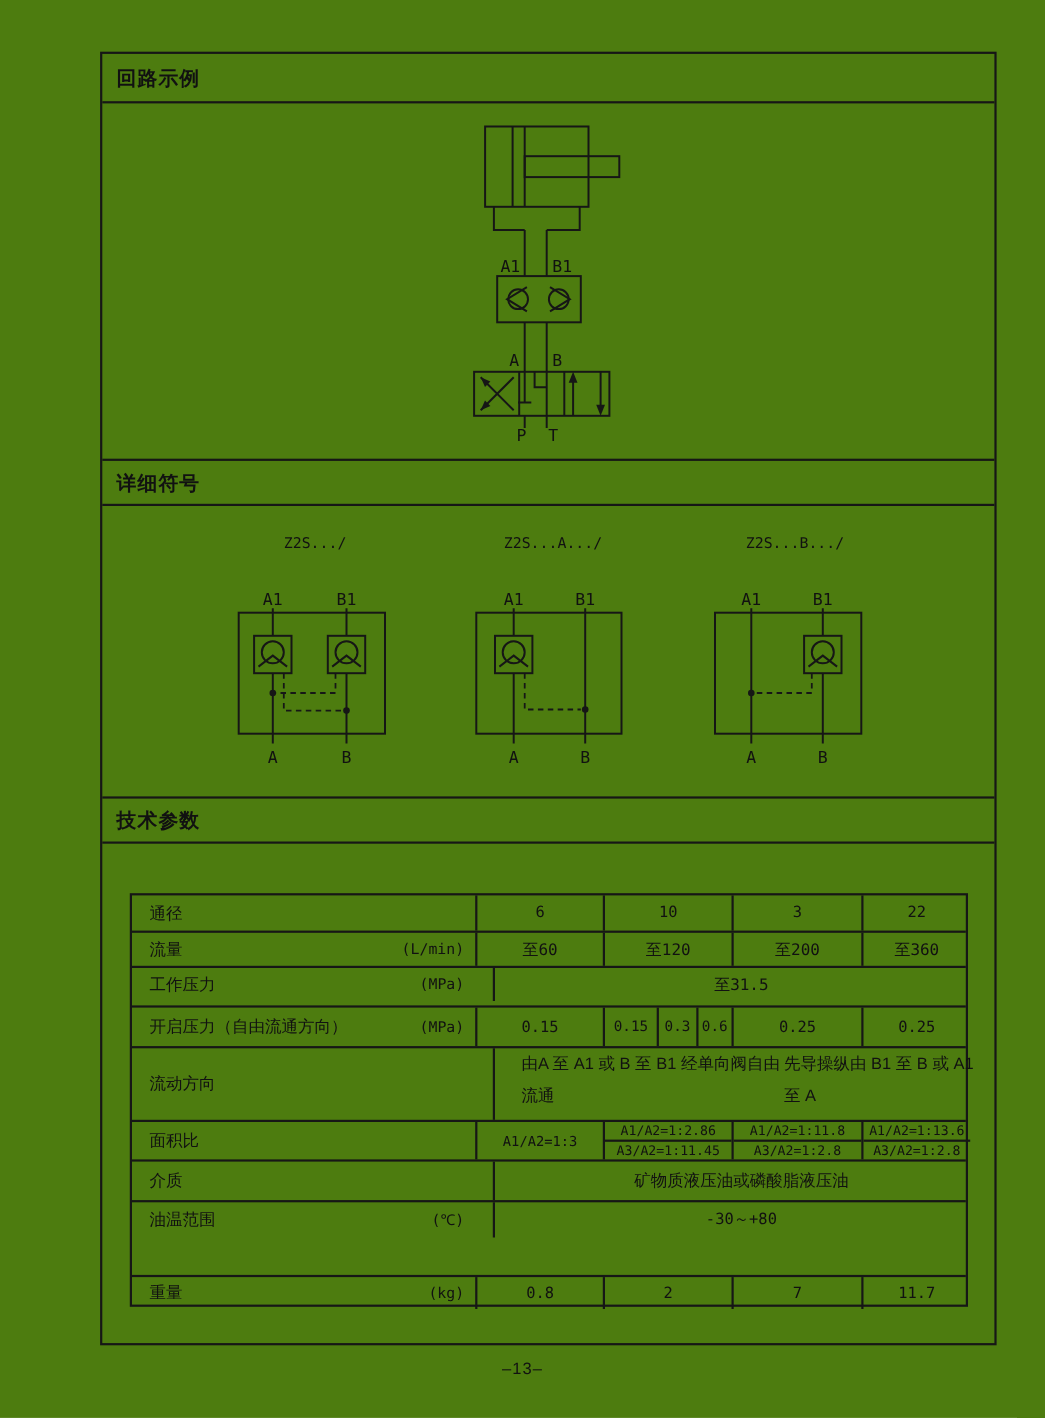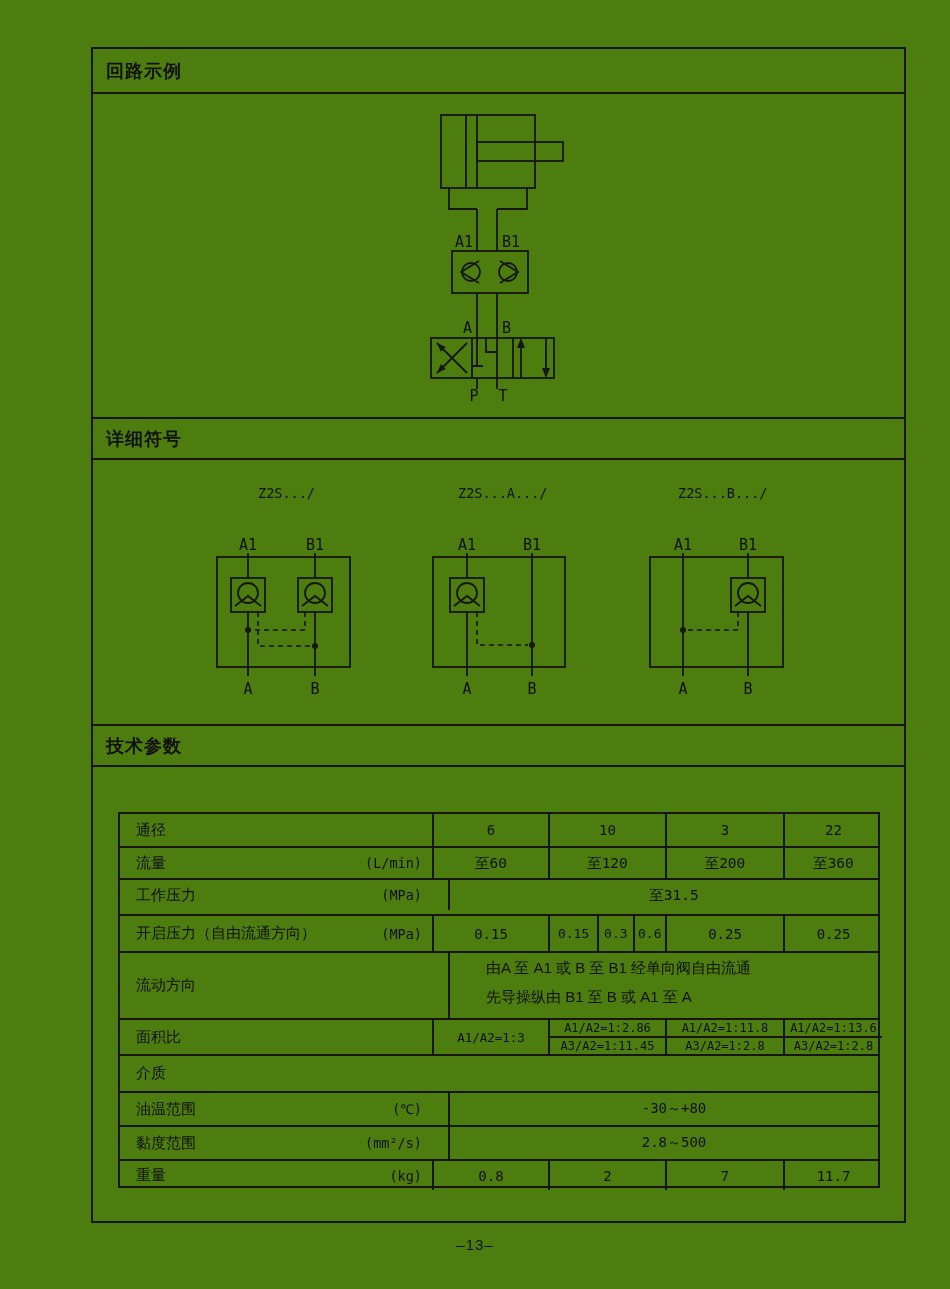--- a/index.html
+++ b/index.html
@@ -25,21 +25,21 @@
           padding:0 10px 0 16px;}
   .lab{font-size:15px;}
   .unit{font-family:"DejaVu Sans Mono",monospace;font-size:13.5px;}
   .tcell{position:absolute;top:0;bottom:0;box-sizing:border-box;border-left:2px solid #161616;
          display:flex;align-items:center;justify-content:center;}
   .c1{left:312px;width:116px;} .c2{left:428px;width:117px;}
   .c3{left:545px;width:118px;} .c4{left:663px;width:99px;}
   .tspan{left:328px;width:450px;}
   .mono{font-family:"DejaVu Sans Mono",monospace;font-size:14px;}
   .cjkv{font-size:14.5px;}
-  .flowlines{flex-direction:column;align-items:flex-start;justify-content:flex-start;padding-left:36px;}
+  .flowlines{flex-direction:row;align-items:flex-start;justify-content:flex-start;padding-left:24px;}
   .flowline{font-size:15px;line-height:29px;}
   .subwrap{padding:0;}
   .sub{height:100%;box-sizing:border-box;display:flex;align-items:center;justify-content:center;
        font-family:"DejaVu Sans Mono",monospace;font-size:13px;}
   .sub2,.sub3{border-left:2px solid #161616;}
   .frac{flex-direction:column;justify-content:stretch;padding:0;text-align:right;}
   .frac>div{flex:1;display:flex;align-items:center;justify-content:center;
             font-family:"DejaVu Sans Mono",monospace;font-size:12px;width:100%;box-sizing:border-box;}
   .frac .ftop{border-bottom:2px solid #161616;}
   .footer{position:absolute;left:0;top:1236px;width:100%;text-align:center;
@@ -255,37 +255,31 @@
         <div class="ftop">A1/A2=1:13.6</div>
         <div class="fbot">A3/A2=1:2.8</div>
       </div>
     </div>
 
     <div class="trow" style="top:240px;height:37px">
       <div class="tlabel">
         <span class="lab">介质</span>
         <span class="unit"></span>
       </div>
+      <div class="tcell tspan" style="font-size:15px">矿物质液压油或磷酸脂液压油</div>
     </div>
 
     <div class="trow" style="top:277px;height:34px">
       <div class="tlabel">
         <span class="lab">油温范围</span>
         <span class="unit">(℃)</span>
       </div>
       <div class="tcell tspan mono">-30～+80</div>
     </div>
 
-    <div class="trow" style="top:311px;height:34px">
-      <div class="tlabel">
-        <span class="lab">黏度范围</span>
-        <span class="unit">(mm²/s)</span>
-      </div>
-      <div class="tcell tspan mono">2.8～500</div>
-    </div>
 
     <div class="trow" style="top:345px;height:31px">
       <div class="tlabel">
         <span class="lab">重量</span>
         <span class="unit">(kg)</span>
       </div>
       <div class="tcell c1 mono">0.8</div>
       <div class="tcell c2 mono">2</div>
       <div class="tcell c3 mono">7</div>
       <div class="tcell c4 mono">11.7</div>

